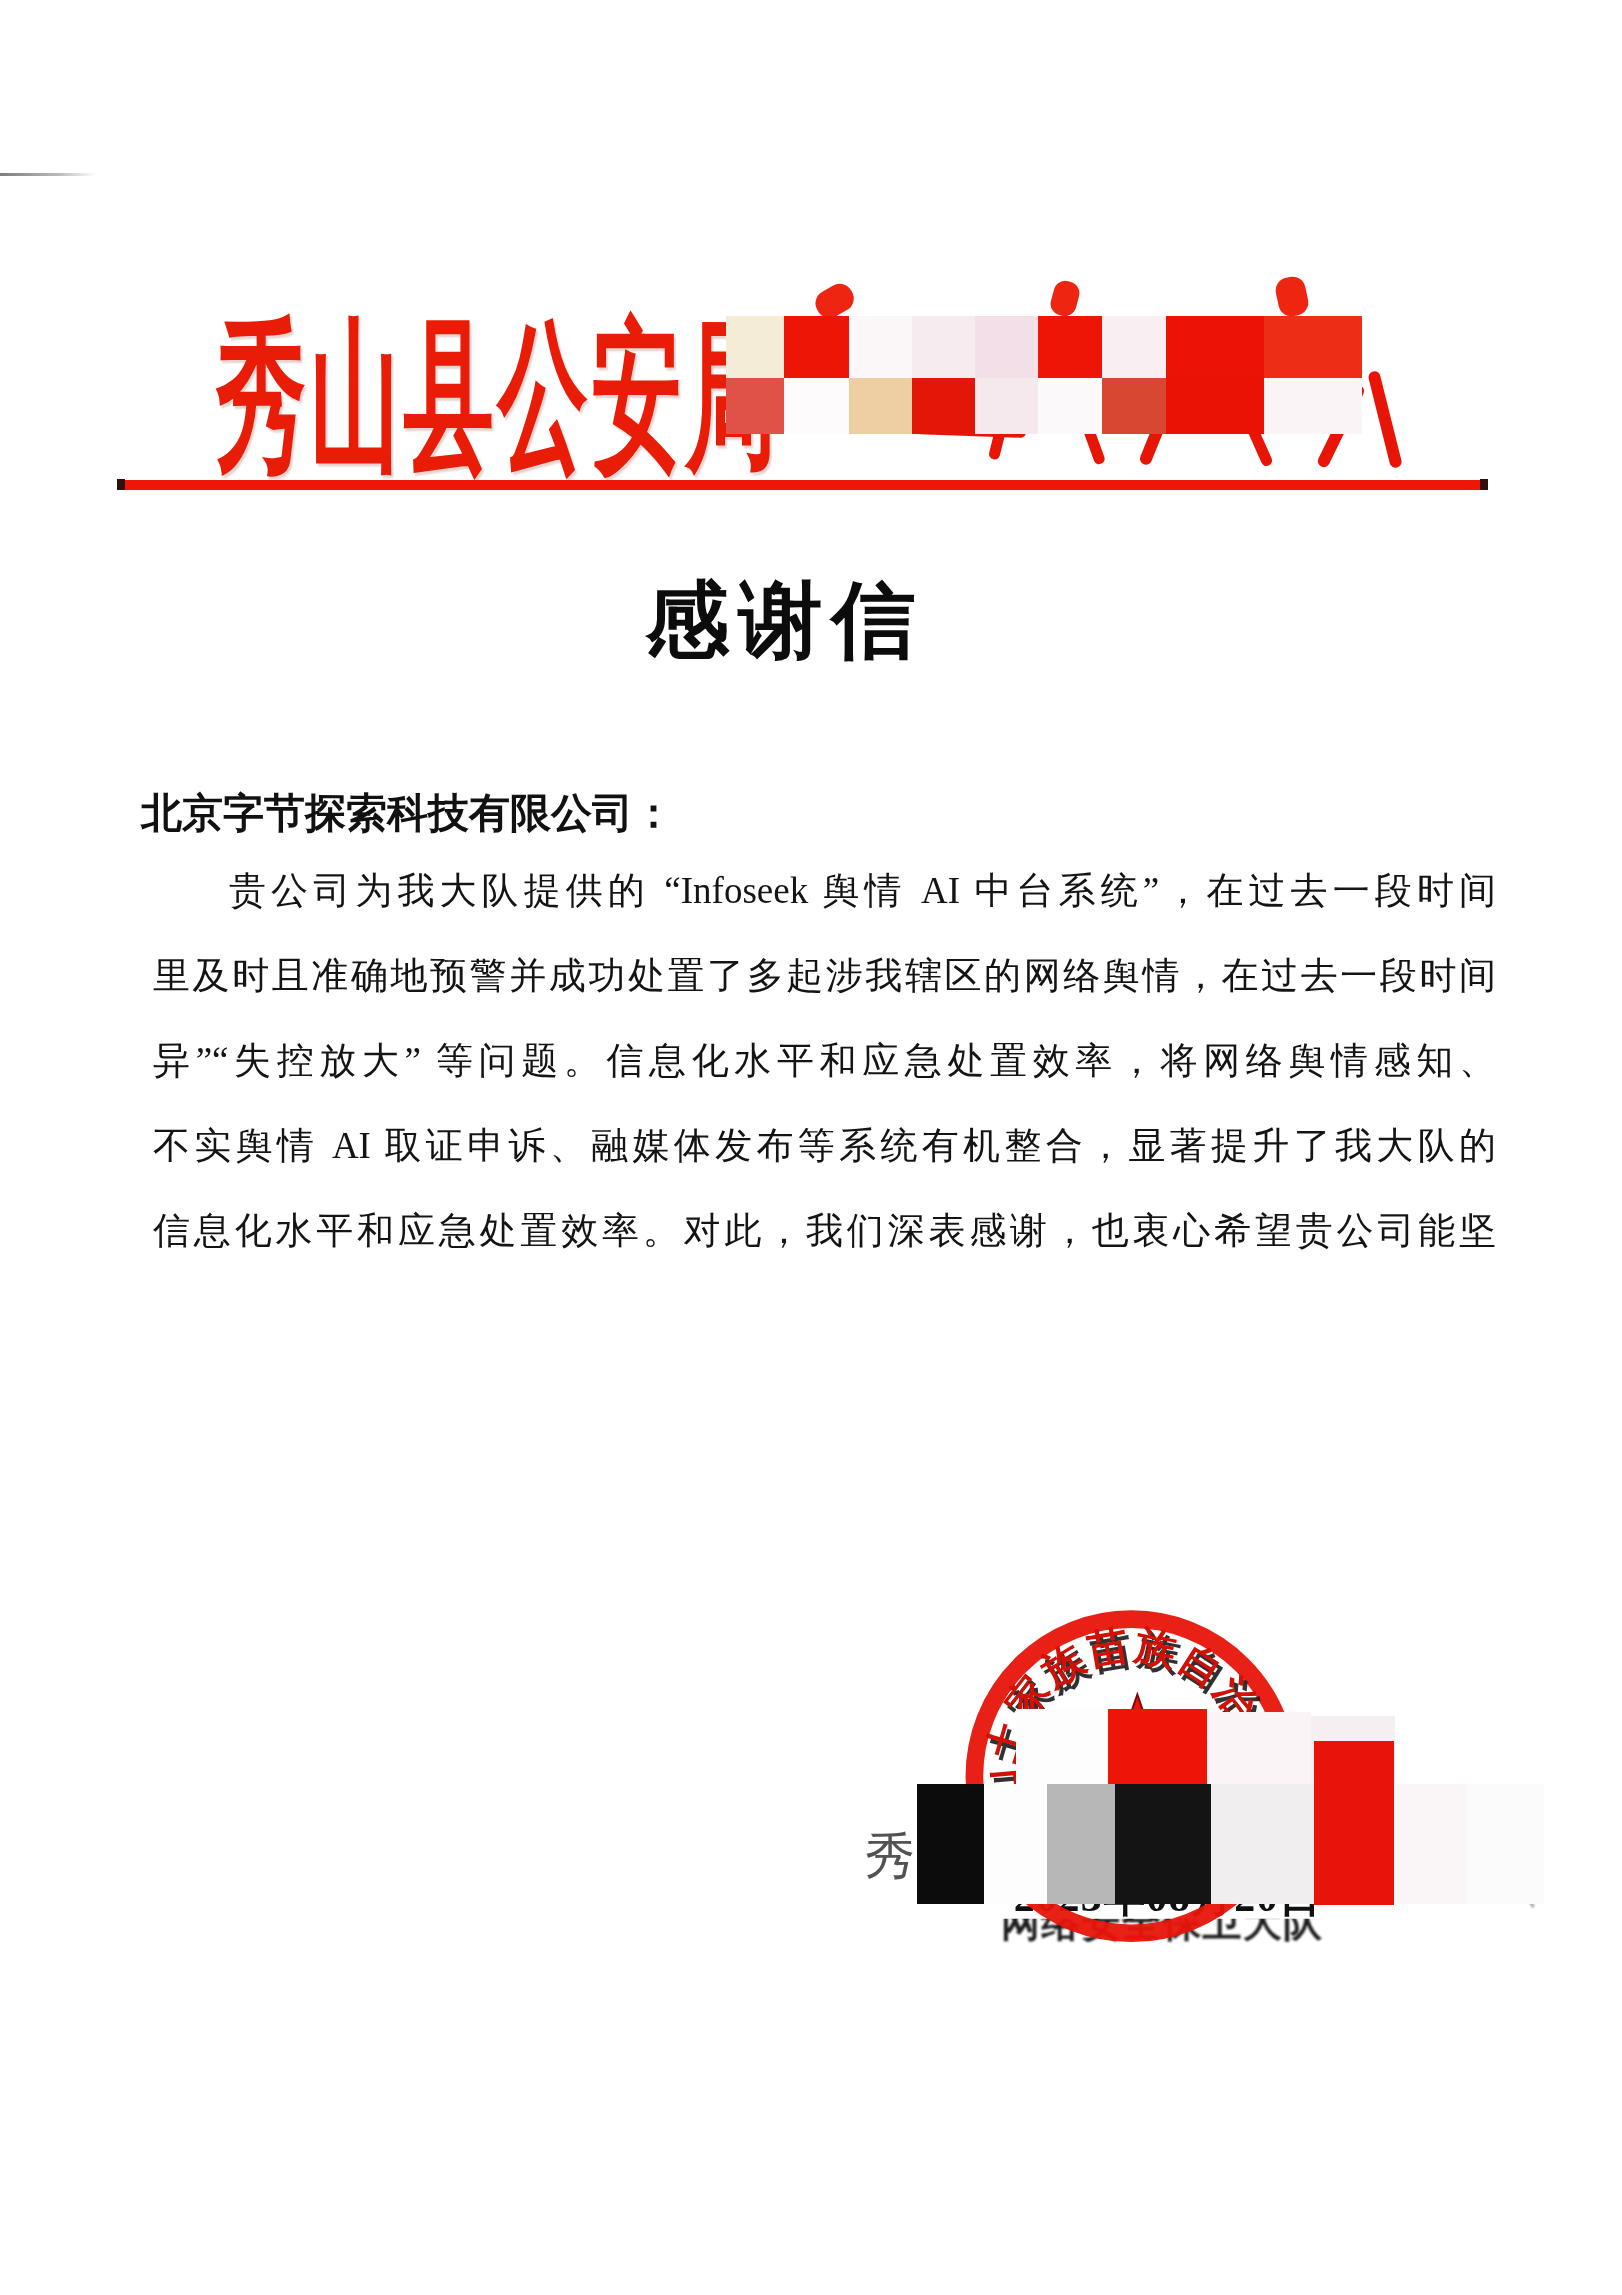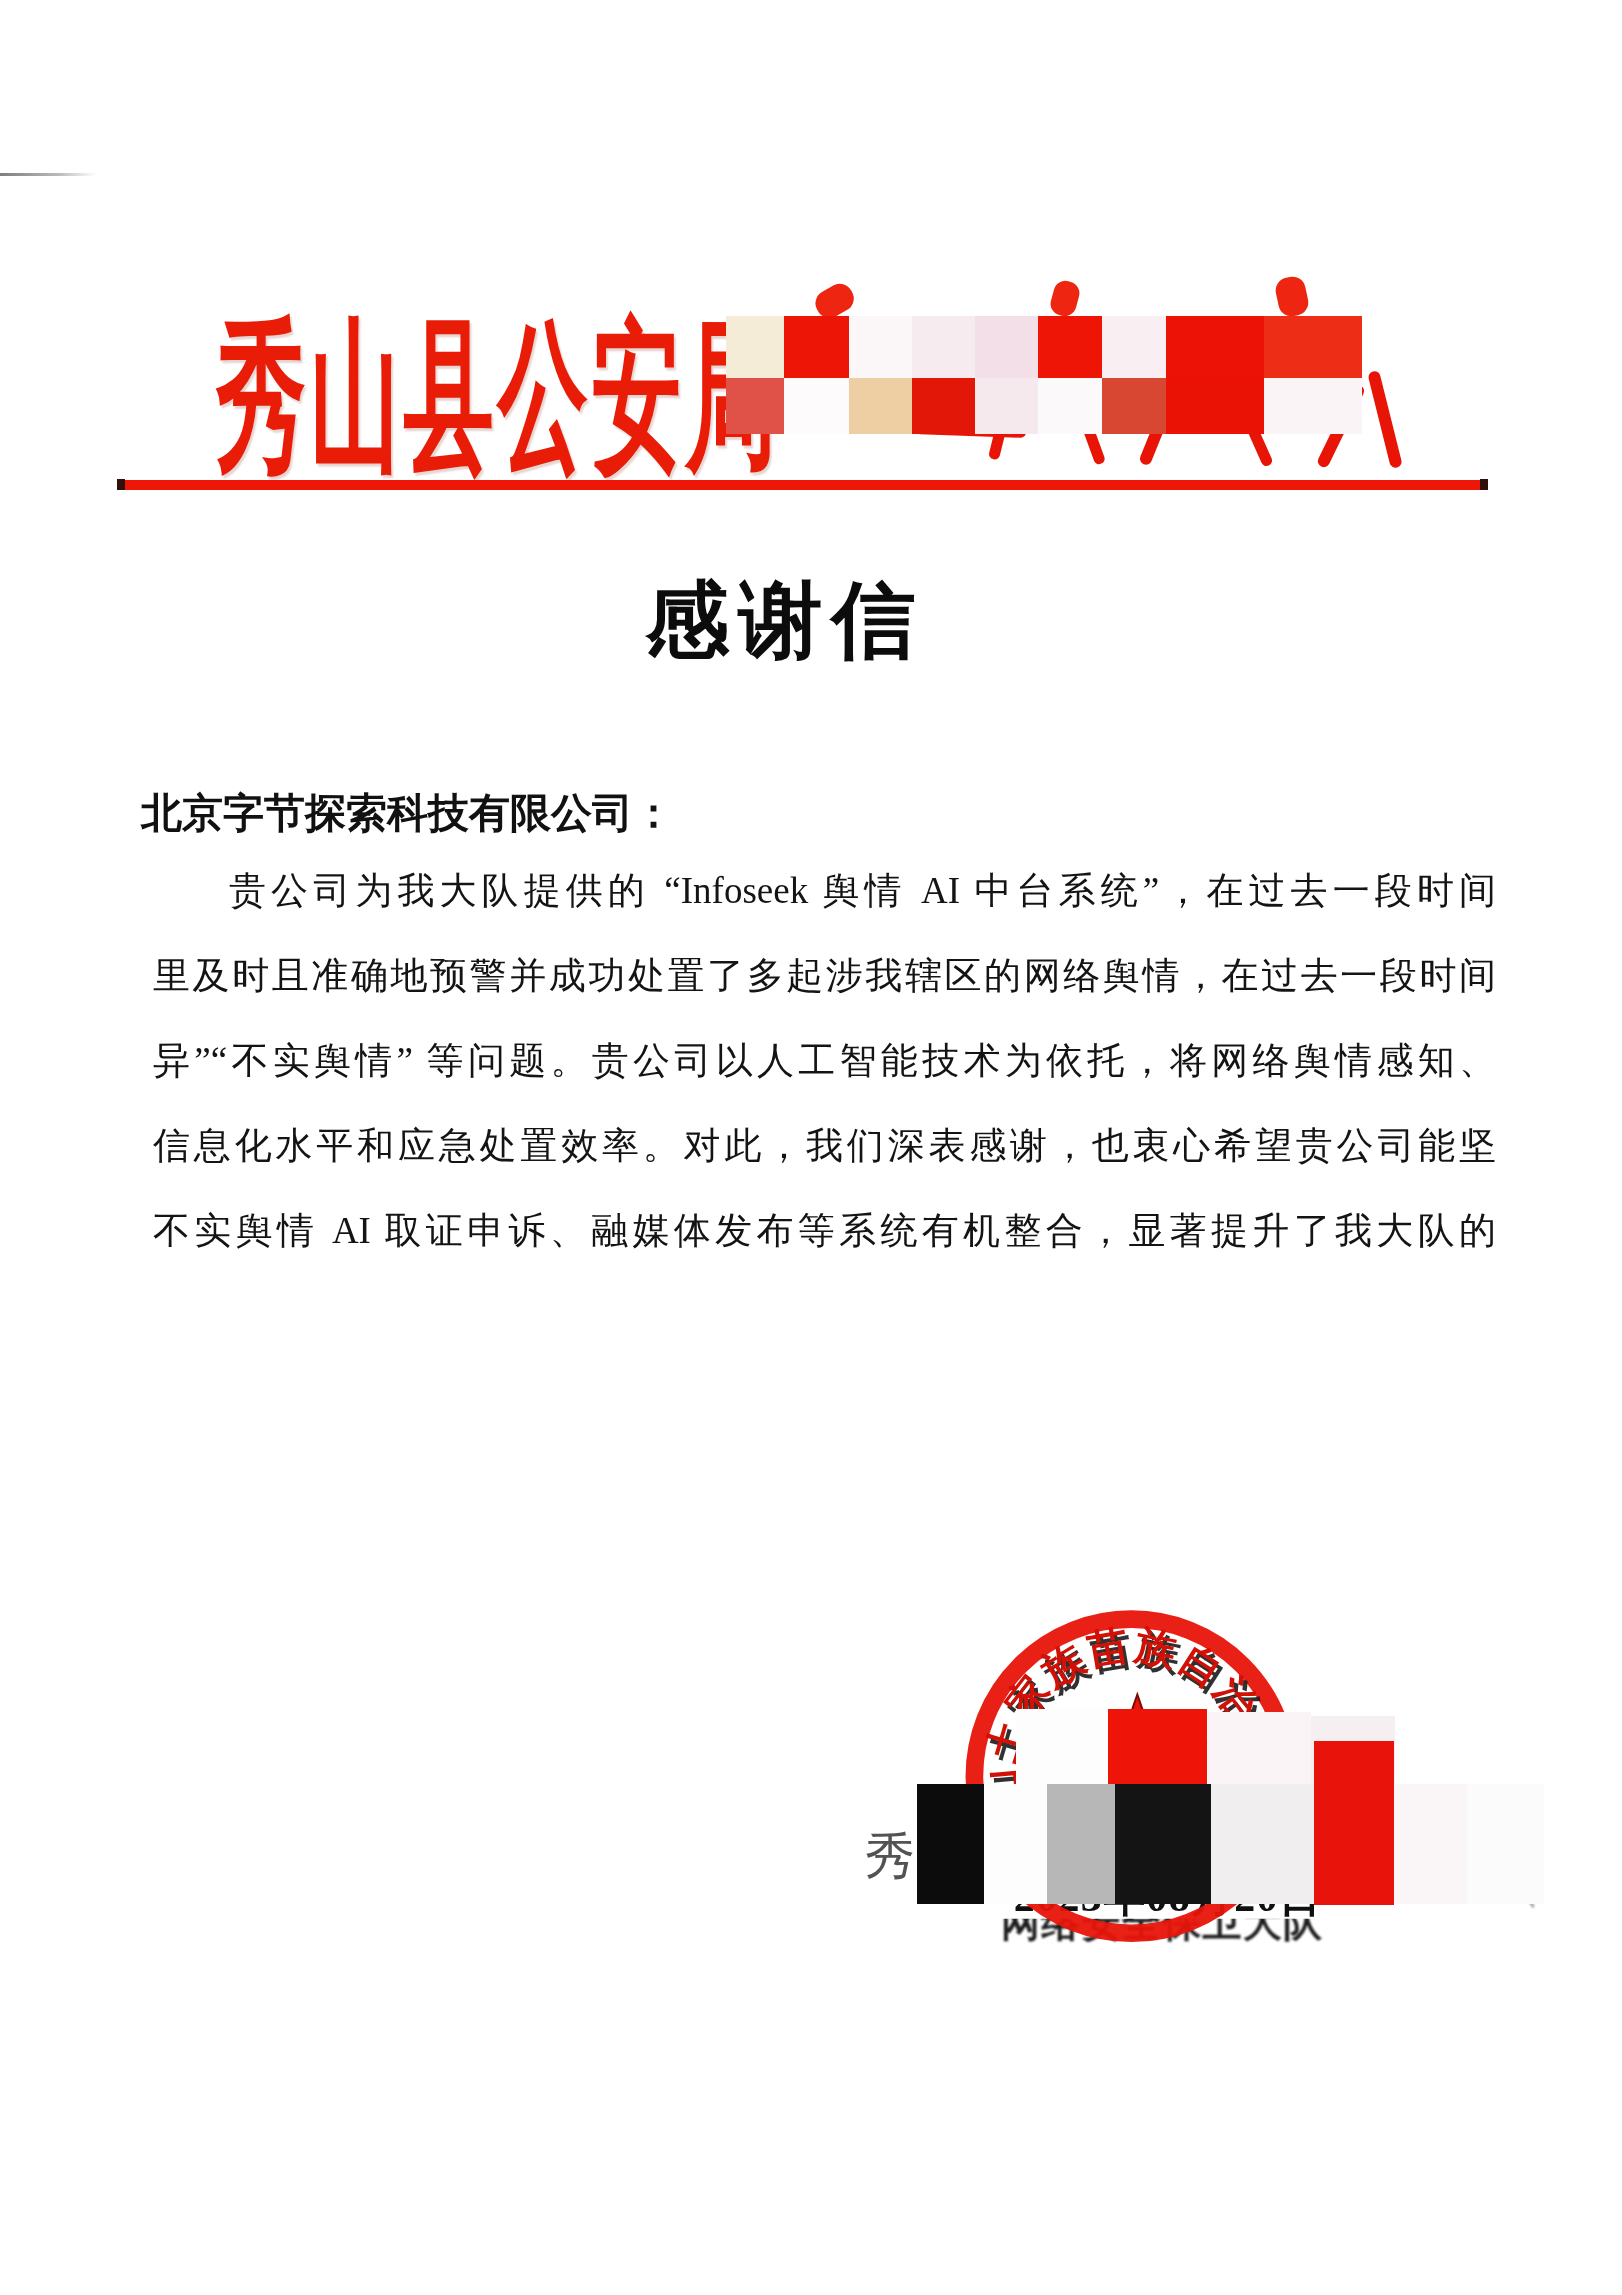--- a/index.html
+++ b/index.html
@@ -136,23 +136,23 @@
 
   <div class="abs" id="header-divider"></div>
 
   <div class="abs" id="letter-title">感谢信</div>
 
   <div class="abs" id="salutation">北京字节探索科技有限公司：</div>
 
   <div class="abs" id="body-text">
     <div class="bodyline indent">贵公司为我大队提供的 “Infoseek 舆情 AI 中台系统”，在过去一段时间</div>
     <div class="bodyline">里及时且准确地预警并成功处置了多起涉我辖区的网络舆情，在过去一段时间</div>
-    <div class="bodyline">异”“不实舆情” 等问题。贵公司以人工智能技术为依托，将网络舆情感知、</div>
+    <div class="bodyline">异”“失控放大” 等问题。信息化水平和应急处置效率，将网络舆情感知、</div>
+    <div class="bodyline">不实舆情 AI 取证申诉、融媒体发布等系统有机整合，显著提升了我大队的</div>
     <div class="bodyline">信息化水平和应急处置效率。对此，我们深表感谢，也衷心希望贵公司能坚</div>
-    <div class="bodyline">不实舆情 AI 取证申诉、融媒体发布等系统有机整合，显著提升了我大队的</div>
   </div>
 
   <div class="abs" id="date-line">2023年08月20日</div>
 
   <div class="abs" id="sig-unit-fragment">网络安全保卫大队</div>
 
   <div class="abs" id="sig-prefix">秀</div>
 
   <div class="abs" id="sig-stray-mark">、</div>
 

